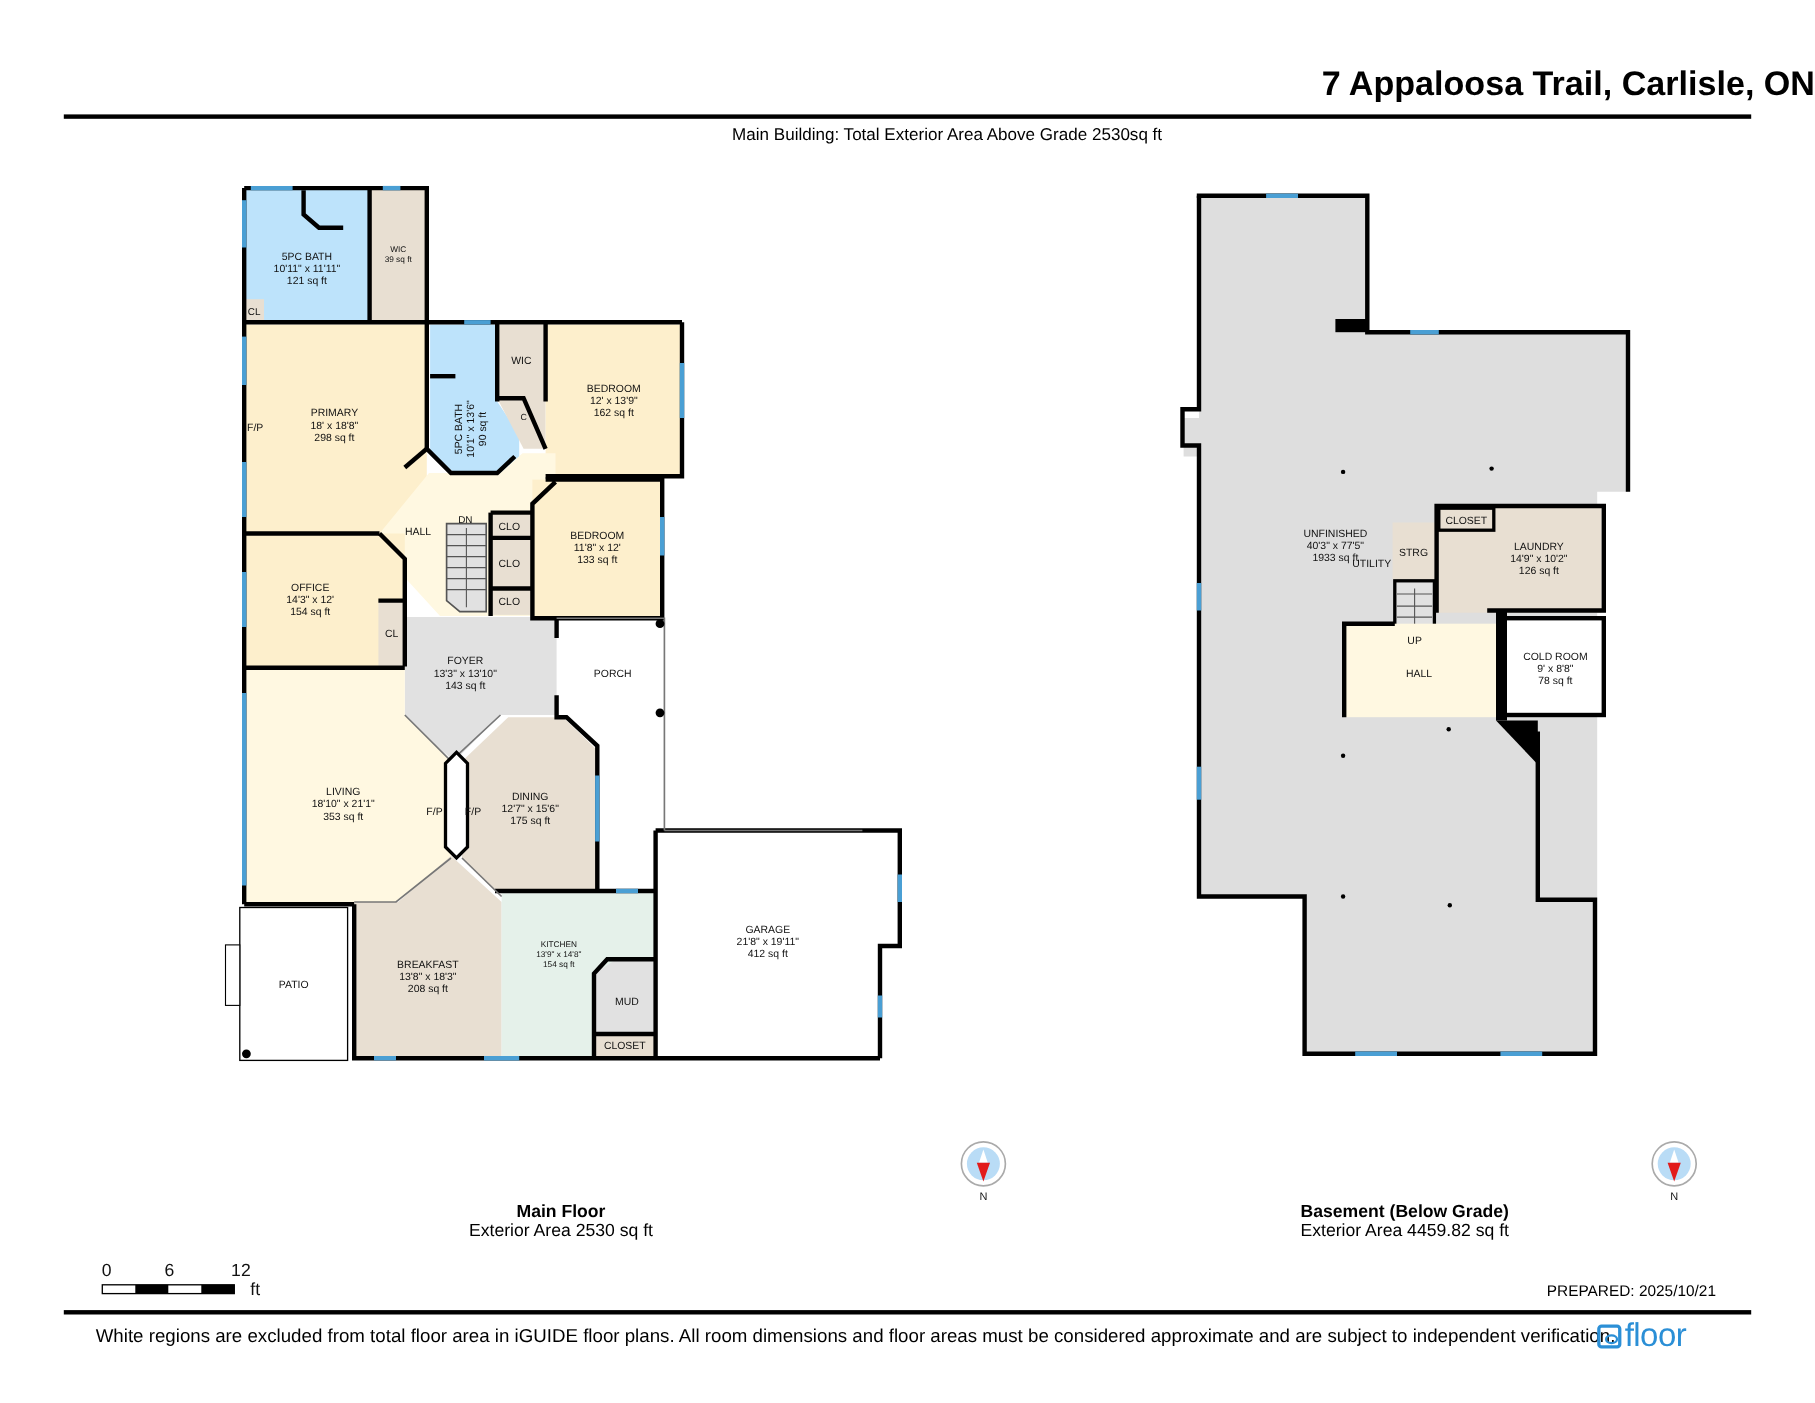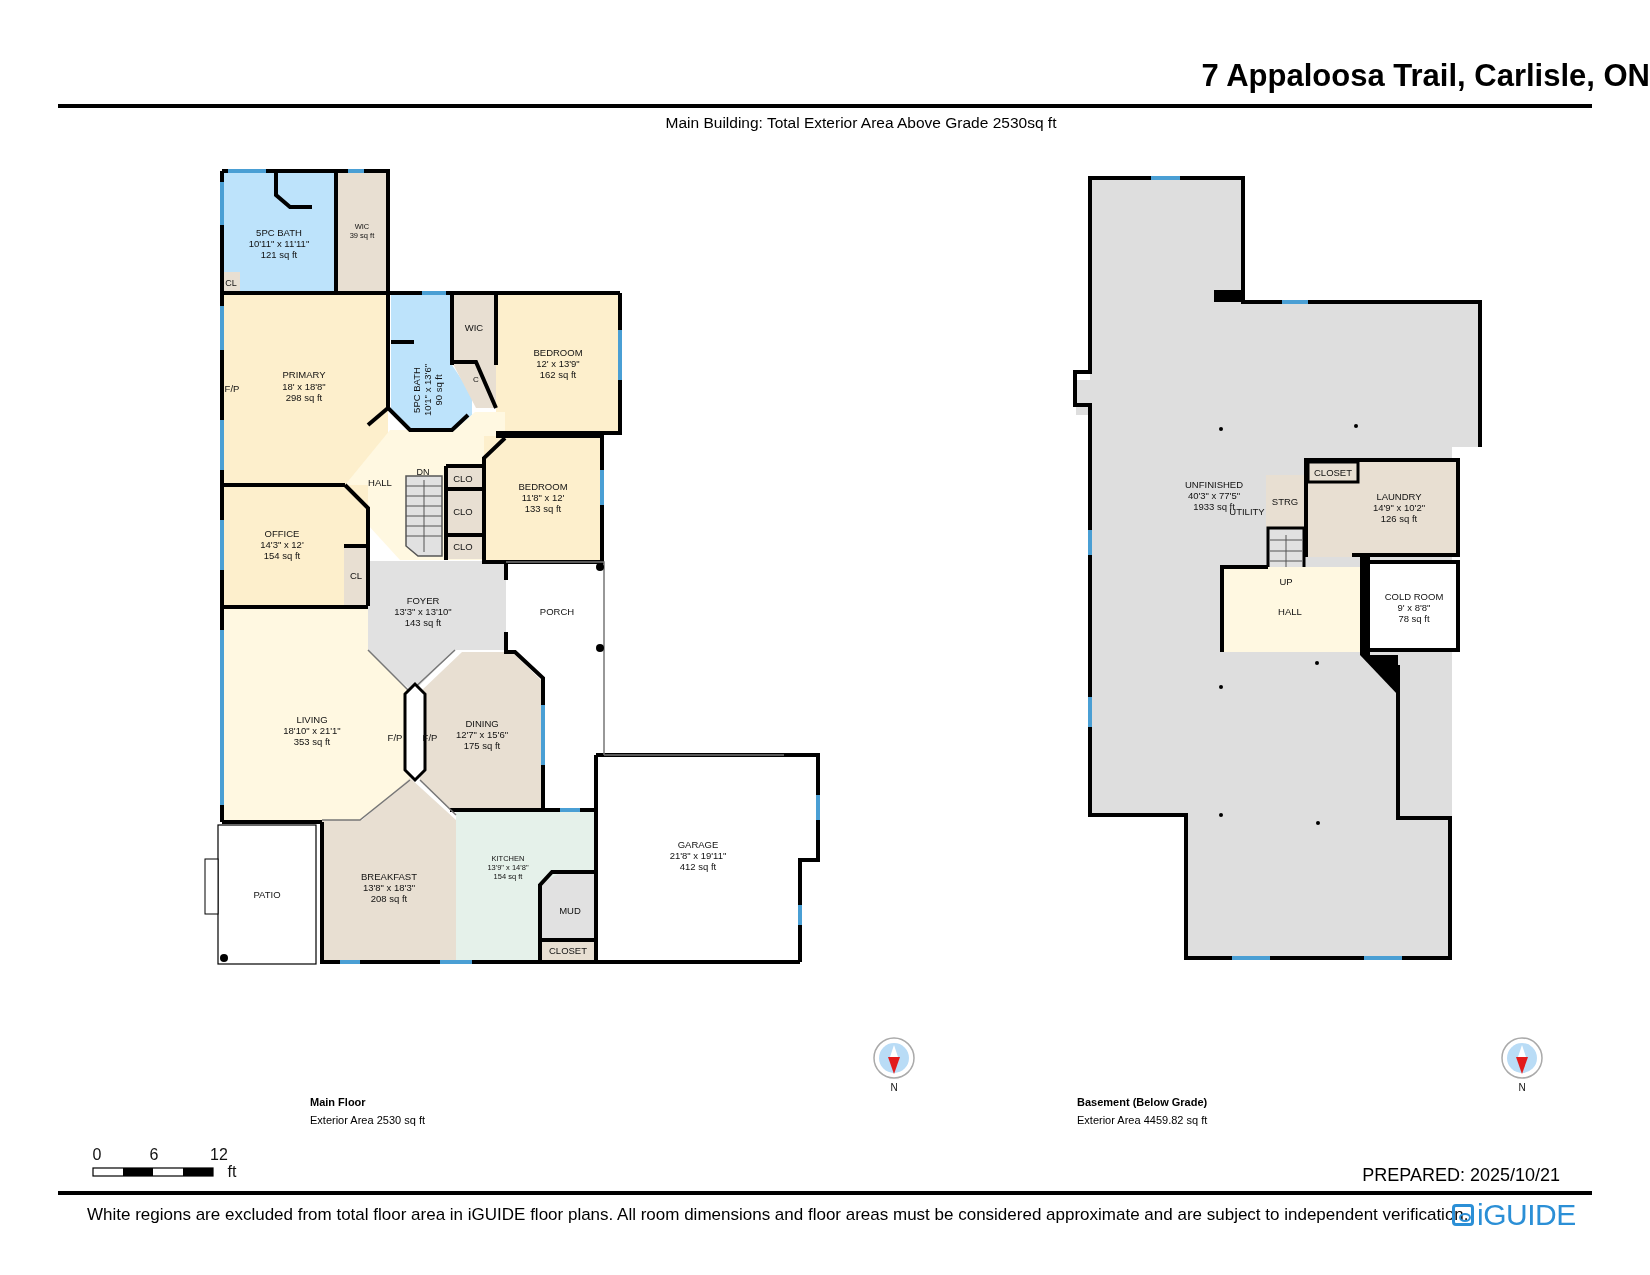--- a/index.html
+++ b/index.html
@@ -3,24 +3,24 @@
 <meta charset="utf-8">
 <style>
   html,body{margin:0;padding:0;background:#fff;}
   body{width:1650px;height:1275px;position:relative;overflow:hidden;font-family:"Liberation Sans",sans-serif;color:#000;}
   .abs{position:absolute;}
   .title{left:0;width:1650px;top:58px;text-align:right;font-size:31px;font-weight:bold;}
   .rule{left:58px;width:1534px;height:4px;background:#000;}
   .subtitle{left:0;width:1650px;top:114px;text-align:center;font-size:15.5px;padding-left:36px;}
   svg{position:absolute;left:0;top:0;}
   .rl{font-family:"Liberation Sans",sans-serif;fill:#111;text-anchor:middle;}
-  .floor-caption{width:400px;font-size:11px;line-height:18px;}
+  .floor-caption{text-align:center;width:400px;font-size:16px;line-height:18px;}
   .floor-caption .nm{font-weight:bold;}
   .footer-note{left:65px;top:1205px;font-size:17px;margin-left:22px;}
-  .prepared{right:90px;top:1165px;font-size:18px;}
+  .prepared{right:90px;top:1165px;font-size:14px;}
   .logo{left:1452px;top:1198px;font-size:30px;color:#2b8fd6;letter-spacing:-0.5px;display:flex;align-items:center;}
   .logo-box{width:22px;height:22px;border:3px solid #2b8fd6;border-radius:4px;box-sizing:border-box;position:relative;margin-right:3px;}
   .logo-box::after{content:"";position:absolute;left:4px;top:6px;width:8px;height:5px;border:2px solid #2b8fd6;border-radius:50%;}
 </style>
 </head>
 <body>
 
 <div class="abs title">7 Appaloosa Trail, Carlisle, ON</div>
 <div class="abs rule" style="top:104px;"></div>
 <div class="abs subtitle">
@@ -300,14 +300,14 @@
     <span>4459.82</span>
     <span>sq ft</span>
   </div>
 </div>
 
 <div class="abs prepared">PREPARED: 2025/10/21</div>
 <div class="abs rule" style="top:1191px;"></div>
 <div class="abs footer-note">White regions are excluded from total floor area in iGUIDE floor plans. All room dimensions and floor areas must be considered approximate and are subject to independent verification.</div>
 <div class="abs logo">
   <span class="logo-box"></span>
-  <span>iGUIDE</span>
+  <span>floor</span>
 </div>
 
 </body></html>

